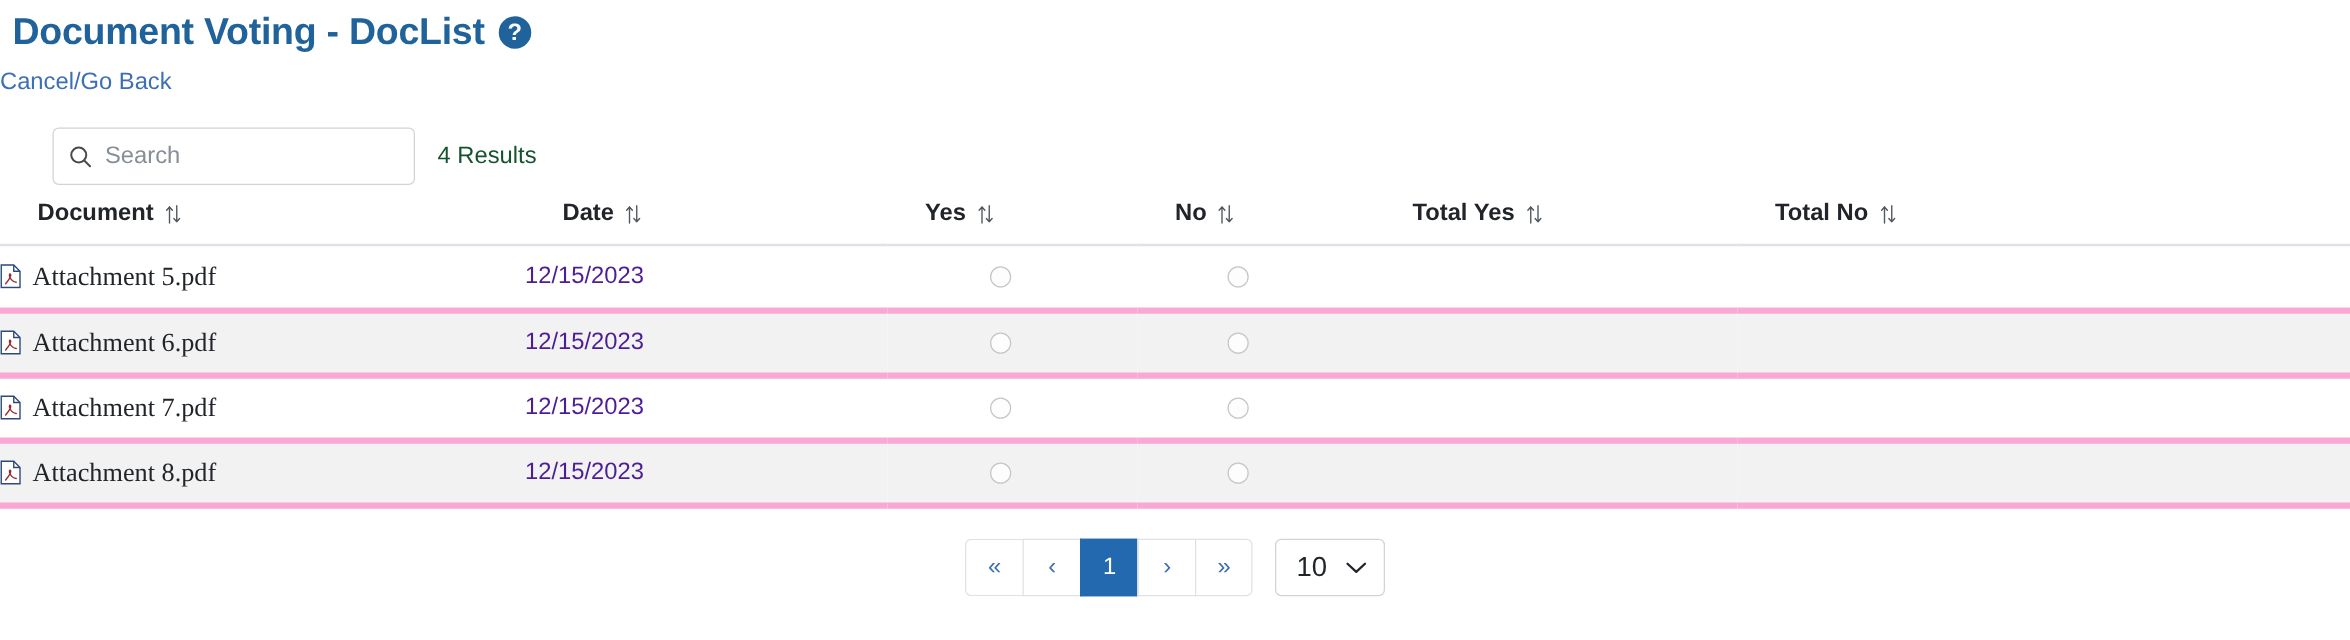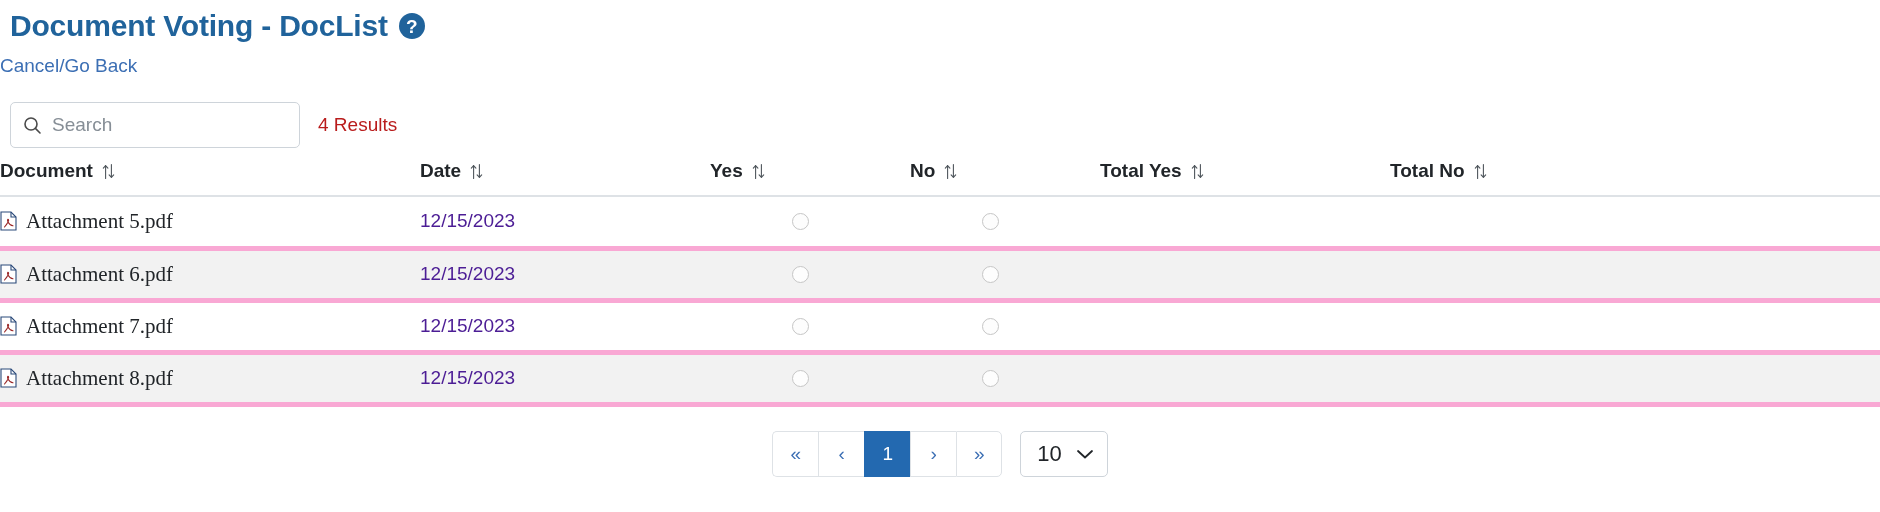--- a/index.html
+++ b/index.html
@@ -79,20 +79,21 @@
     width: 290px;
     border: 1px solid #ced4da;
     border-radius: 5px;
     display: flex;
     align-items: center;
     gap: 10px;
     padding: 0 12px;
     box-sizing: border-box;
     background: #fff;
     height: 46px;
+    margin-left: 32px;
   }
   .search-icon {
     flex: 0 0 auto;
     display: flex;
     align-items: center;
     color: #4a4a4a;
   }
   .search-input {
     border: none;
     outline: none;
@@ -101,21 +102,21 @@
     color: #212529;
     width: 100%;
     background: transparent;
     padding: 0;
   }
   .search-input::placeholder { color: #868e96; }
   .results-count {
     display: flex;
     align-items: center;
     font-size: 19px;
-    color: #b91c1c;
+    color: #14532d;
     padding-left: 18px;
     white-space: nowrap;
   }
 
   
   .doc-table {
     width: 1880px;
     border-collapse: collapse;
     table-layout: fixed;
     margin-top: 12px;
@@ -129,20 +130,21 @@
     padding: 0 0 13px 0;
     border-bottom: 2px solid #dee2e6;
     white-space: nowrap;
     vertical-align: bottom;
   }
   .th-inner {
     display: inline-flex;
     align-items: center;
     gap: 9px;
     cursor: pointer;
+    margin-left: 30px;
   }
   .sort-icon {
     display: inline-flex;
     align-items: center;
     color: #4f565c;
     font-size: 17px;
     line-height: 1;
   }
   .doc-table tbody tr { height: 52px; }
   .doc-table tbody tr.even { background: #ffffff; }

